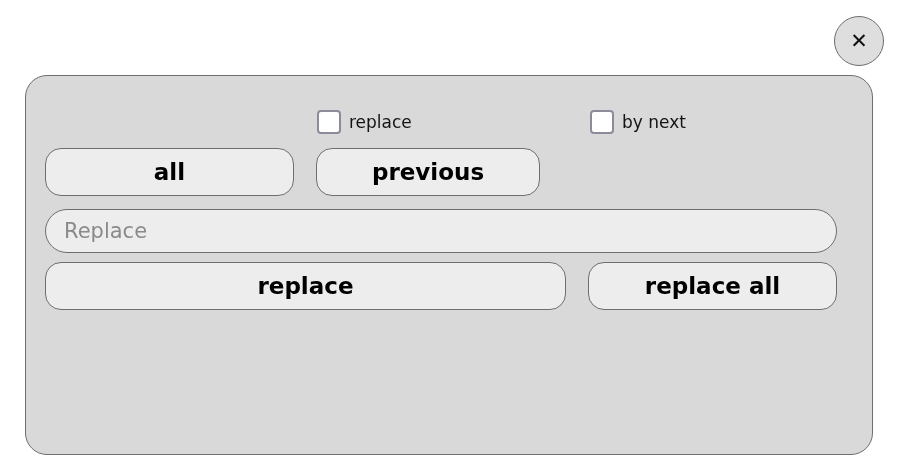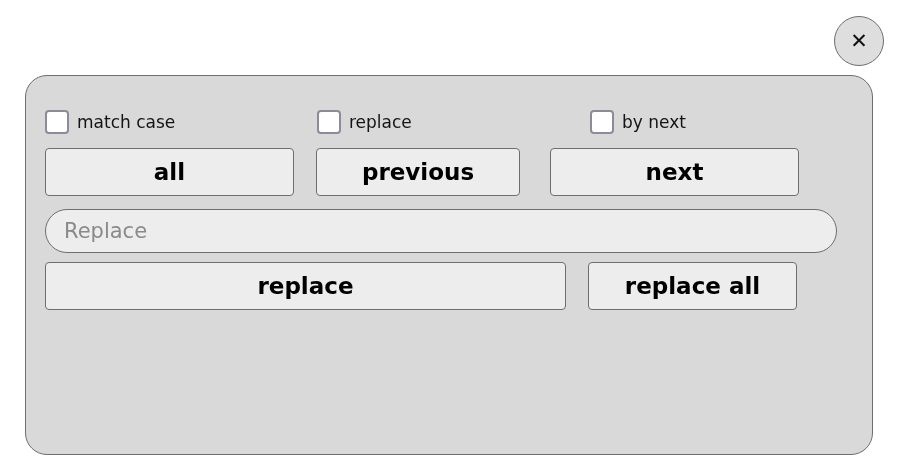--- a/index.html
+++ b/index.html
@@ -111,74 +111,69 @@
   
   .button-row {
     display: flex;
     margin-top: 9px;
   }
   .btn {
     box-sizing: border-box;
     height: 48px;
     background: #ededed;
     border: 1.4px solid #6e6e6e;
-    border-radius: 4px;
+    border-radius: 16px;
     font-family: "DejaVu Sans", sans-serif;
     font-size: 23px;
     font-weight: bold;
     color: #000000;
     display: flex;
     align-items: center;
     justify-content: center;
     cursor: pointer;
     padding: 5px;
   }
   .btn-all      { width: 249px; margin-right: 22px; }
-  .btn-previous { width: 204px; margin-right: 30px; }
+  .btn-previous { width: 224px; margin-right: 10px; }
   .btn-next     { width: 249px; }
 
   .button-row-replace { margin-top: 9px; }
   .btn-replace     { width: 521px; margin-right: 22px; }
-  .btn-replace-all { width: 209px; }
+  .btn-replace-all { width: 249px; }
 
   .row-gap-replace-field { margin-top: 13px; }
 </style>
 </head>
 <body>
 
 <div class="close-button">
   <span class="x-glyph">✕</span>
 </div>
 
 <div class="find-panel">
 
 
   <div class="options-row">
 
-    <label class="option option-match-case">
-      <span class="checkbox-box"></span>
-      <span class="option-label">match case</span>
-    </label>
 
     <label class="option option-regexp">
       <span class="checkbox-box"></span>
       <span class="option-label">replace</span>
     </label>
 
     <label class="option option-by-word">
       <span class="checkbox-box"></span>
       <span class="option-label">by next</span>
     </label>
 
   </div>
 
   <div class="button-row">
     <button class="btn btn-all">all</button>
     <button class="btn btn-previous">previous</button>
-    <button class="btn btn-next">next</button>
   </div>
 
   <div class="row-gap-replace-field">
     <input class="text-field field-replace" type="text" placeholder="Replace" style="">
   </div>
 
   <div class="button-row button-row-replace">
     <button class="btn btn-replace">replace</button>
     <button class="btn btn-replace-all">replace all</button>
   </div>

